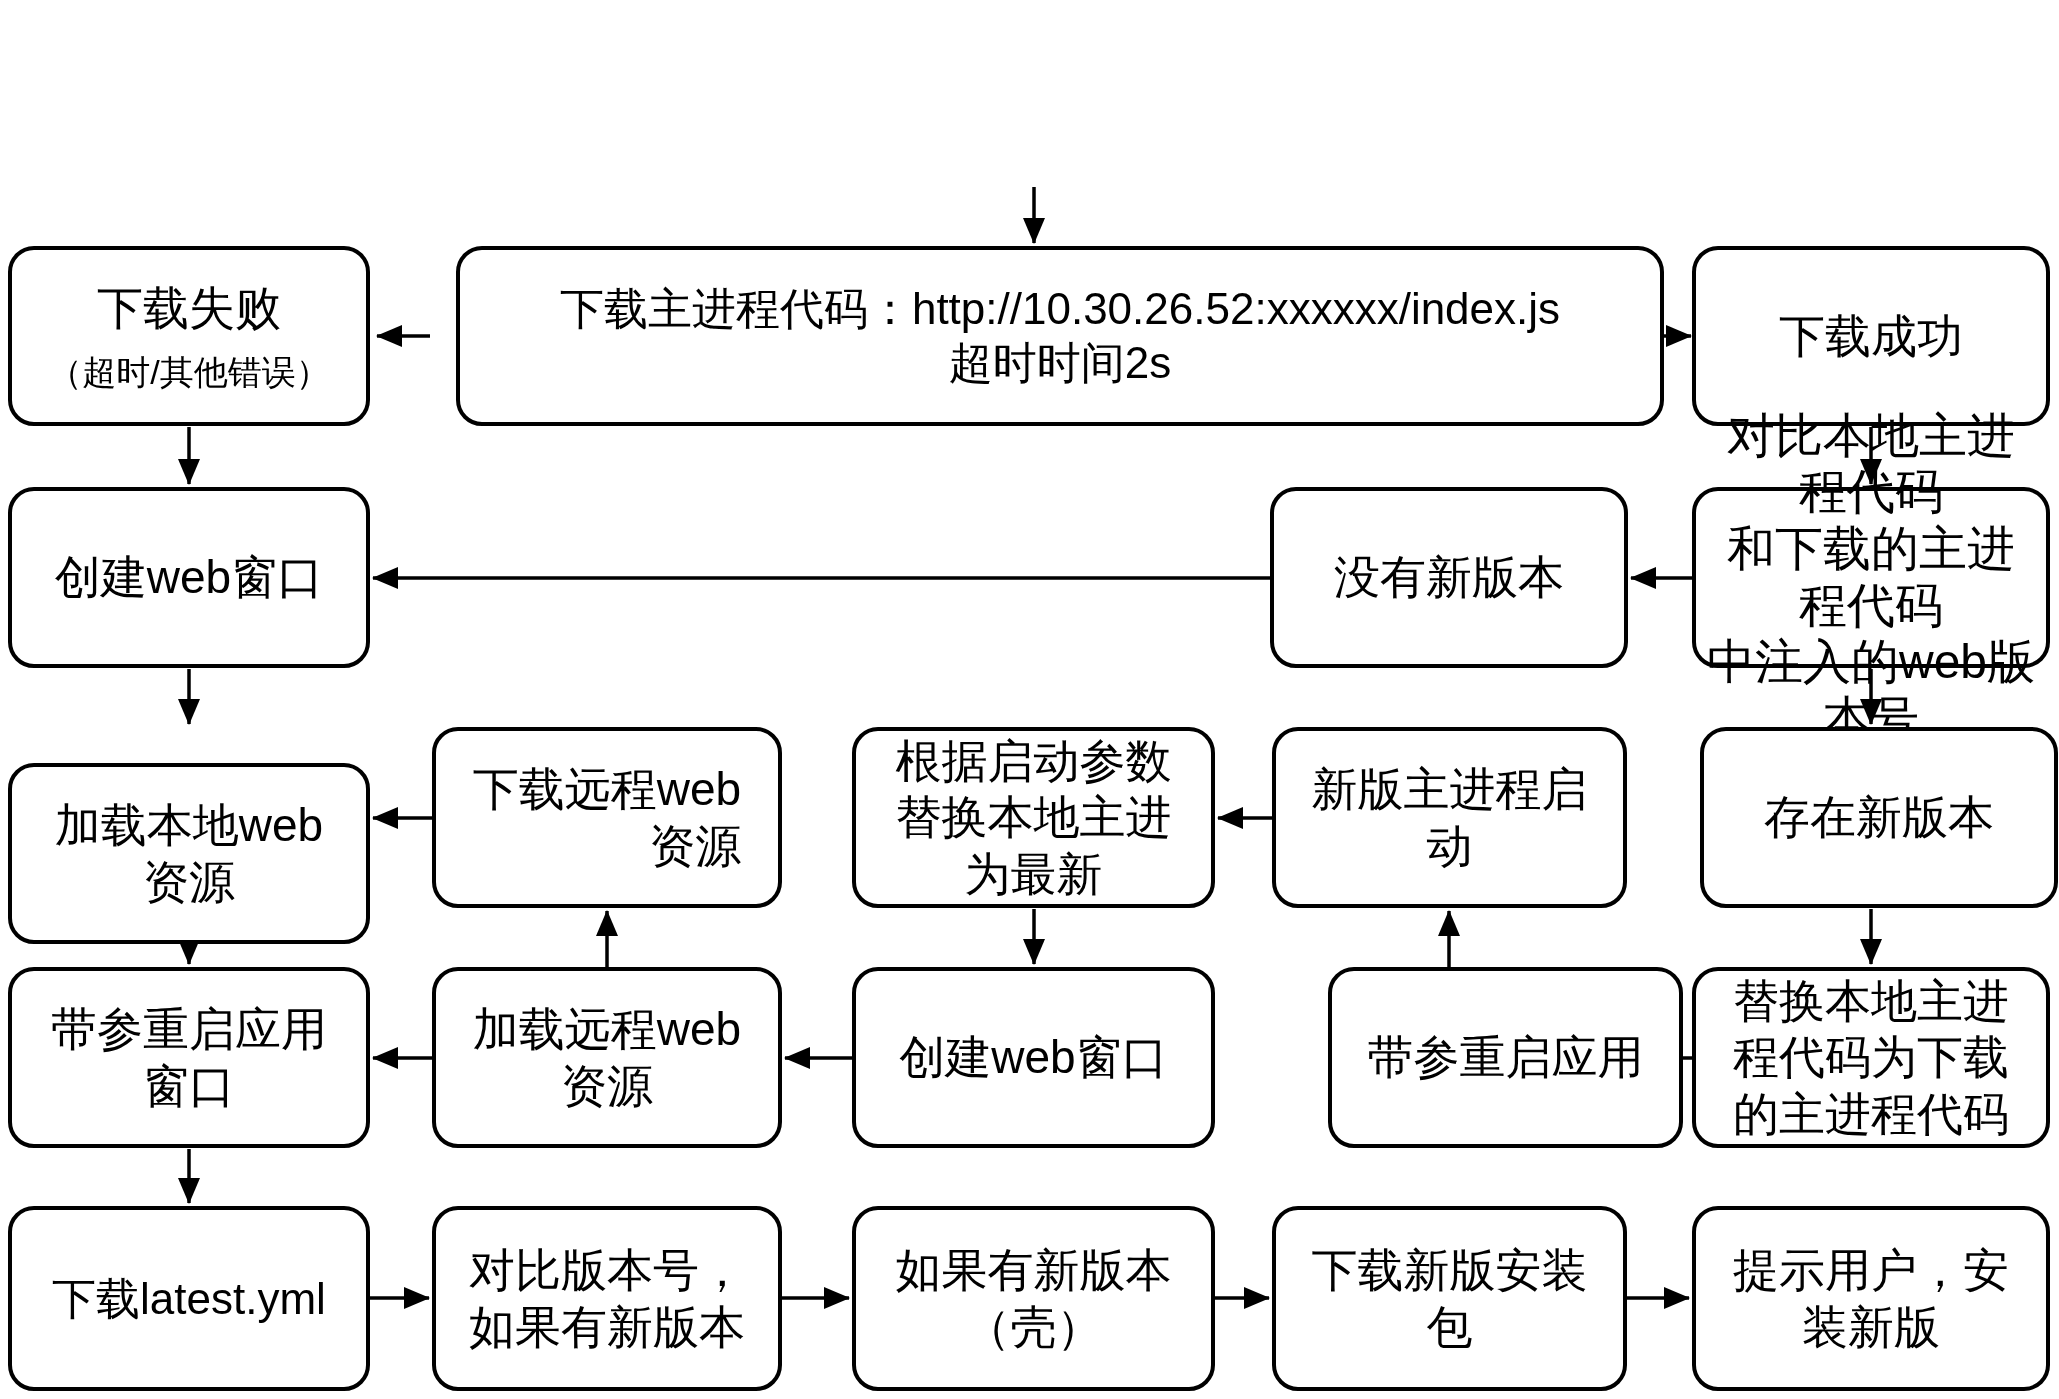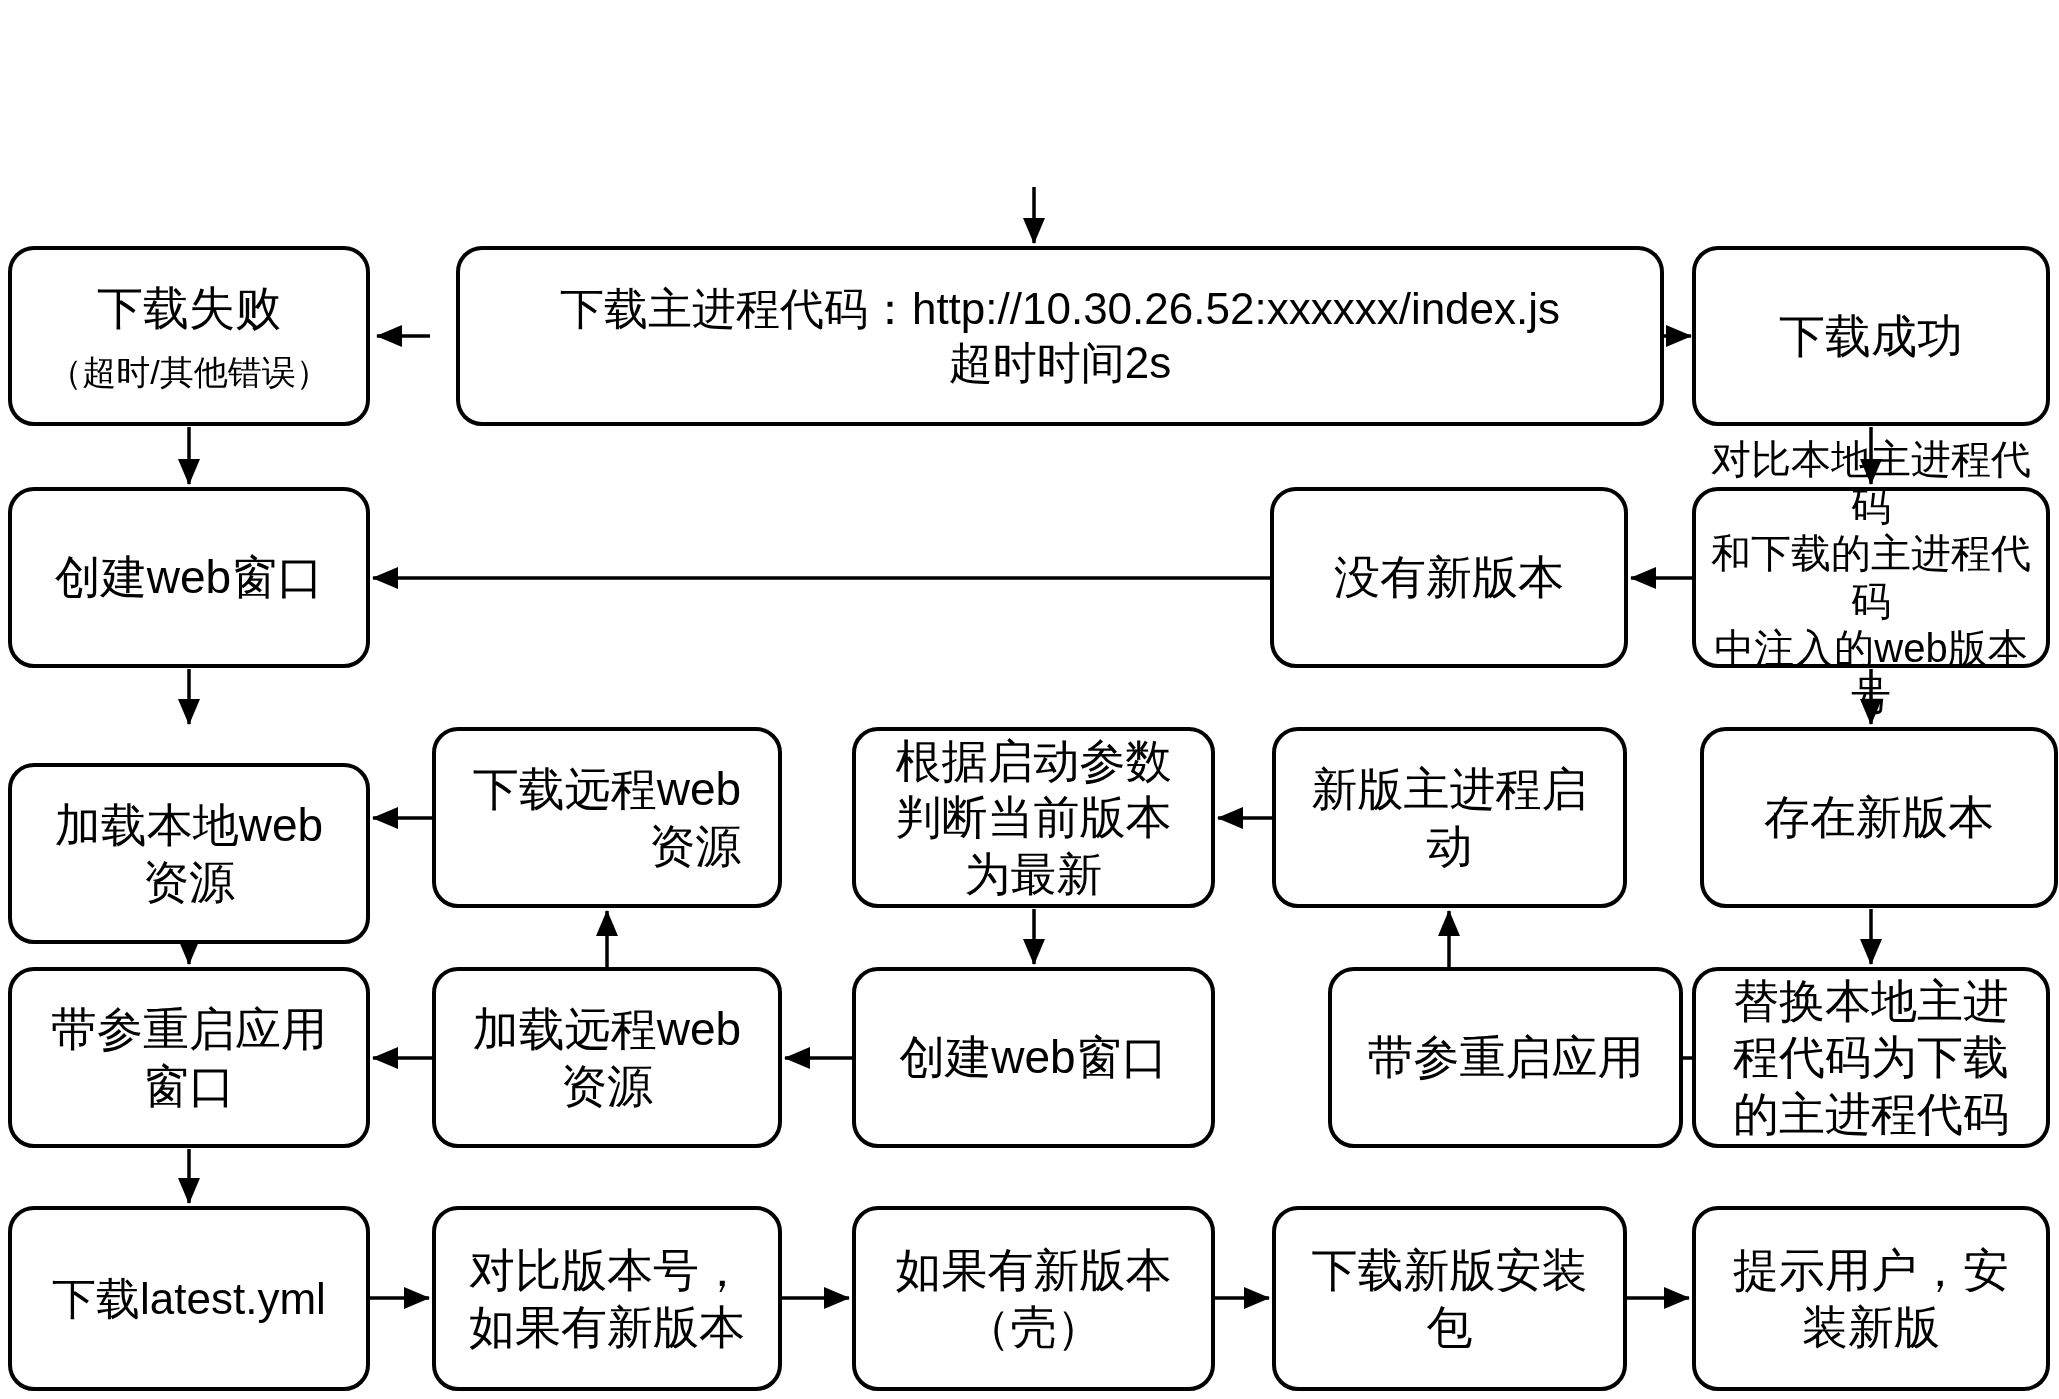--- a/index.html
+++ b/index.html
@@ -28,21 +28,21 @@
     flex-direction: column;
     align-items: center;
     justify-content: center;
     text-align: center;
     font-size: 46px;
     line-height: 1.22;
     white-space: pre-line;
     padding: 4px 10px;
   }
   .node .sublabel { font-size: 34px; line-height: 1.2; margin-top: 16px; }
-  .node.text-sm { font-size: 40px; line-height: 1.18; }
+  .node.text-sm { font-size: 48px; line-height: 1.18; }
   .node.text-md { font-size: 44px; }
 </style>
 </head>
 <body>
 
 <div id="canvas">
 
   <svg id="arrows" viewBox="0 0 2059 1399" xmlns="http://www.w3.org/2000/svg">
     <defs>
       <marker id="ah" markerWidth="28" markerHeight="24" refX="25" refY="11" orient="auto" markerUnits="userSpaceOnUse">
@@ -114,21 +114,21 @@
   <div class="node" style="left:8px; top:763px; width:362px; height:181px;">
     <span>加载本地web
 资源</span>
   </div>
   <div class="node" style="left:432px; top:727px; width:350px; height:181px;text-align:right;">
     <span>下载远程web
 资源</span>
   </div>
   <div class="node" style="left:852px; top:727px; width:363px; height:181px;">
     <span>根据启动参数
-判断当前版本
+替换本地主进
 为最新</span>
   </div>
   <div class="node" style="left:1272px; top:727px; width:355px; height:181px;">
     <span>新版主进程启
 动</span>
   </div>
   <div class="node" style="left:1692px; top:727px; width:358px; height:181px;margin-left:8px;">
     <span>存在新版本</span>
   </div>
 

